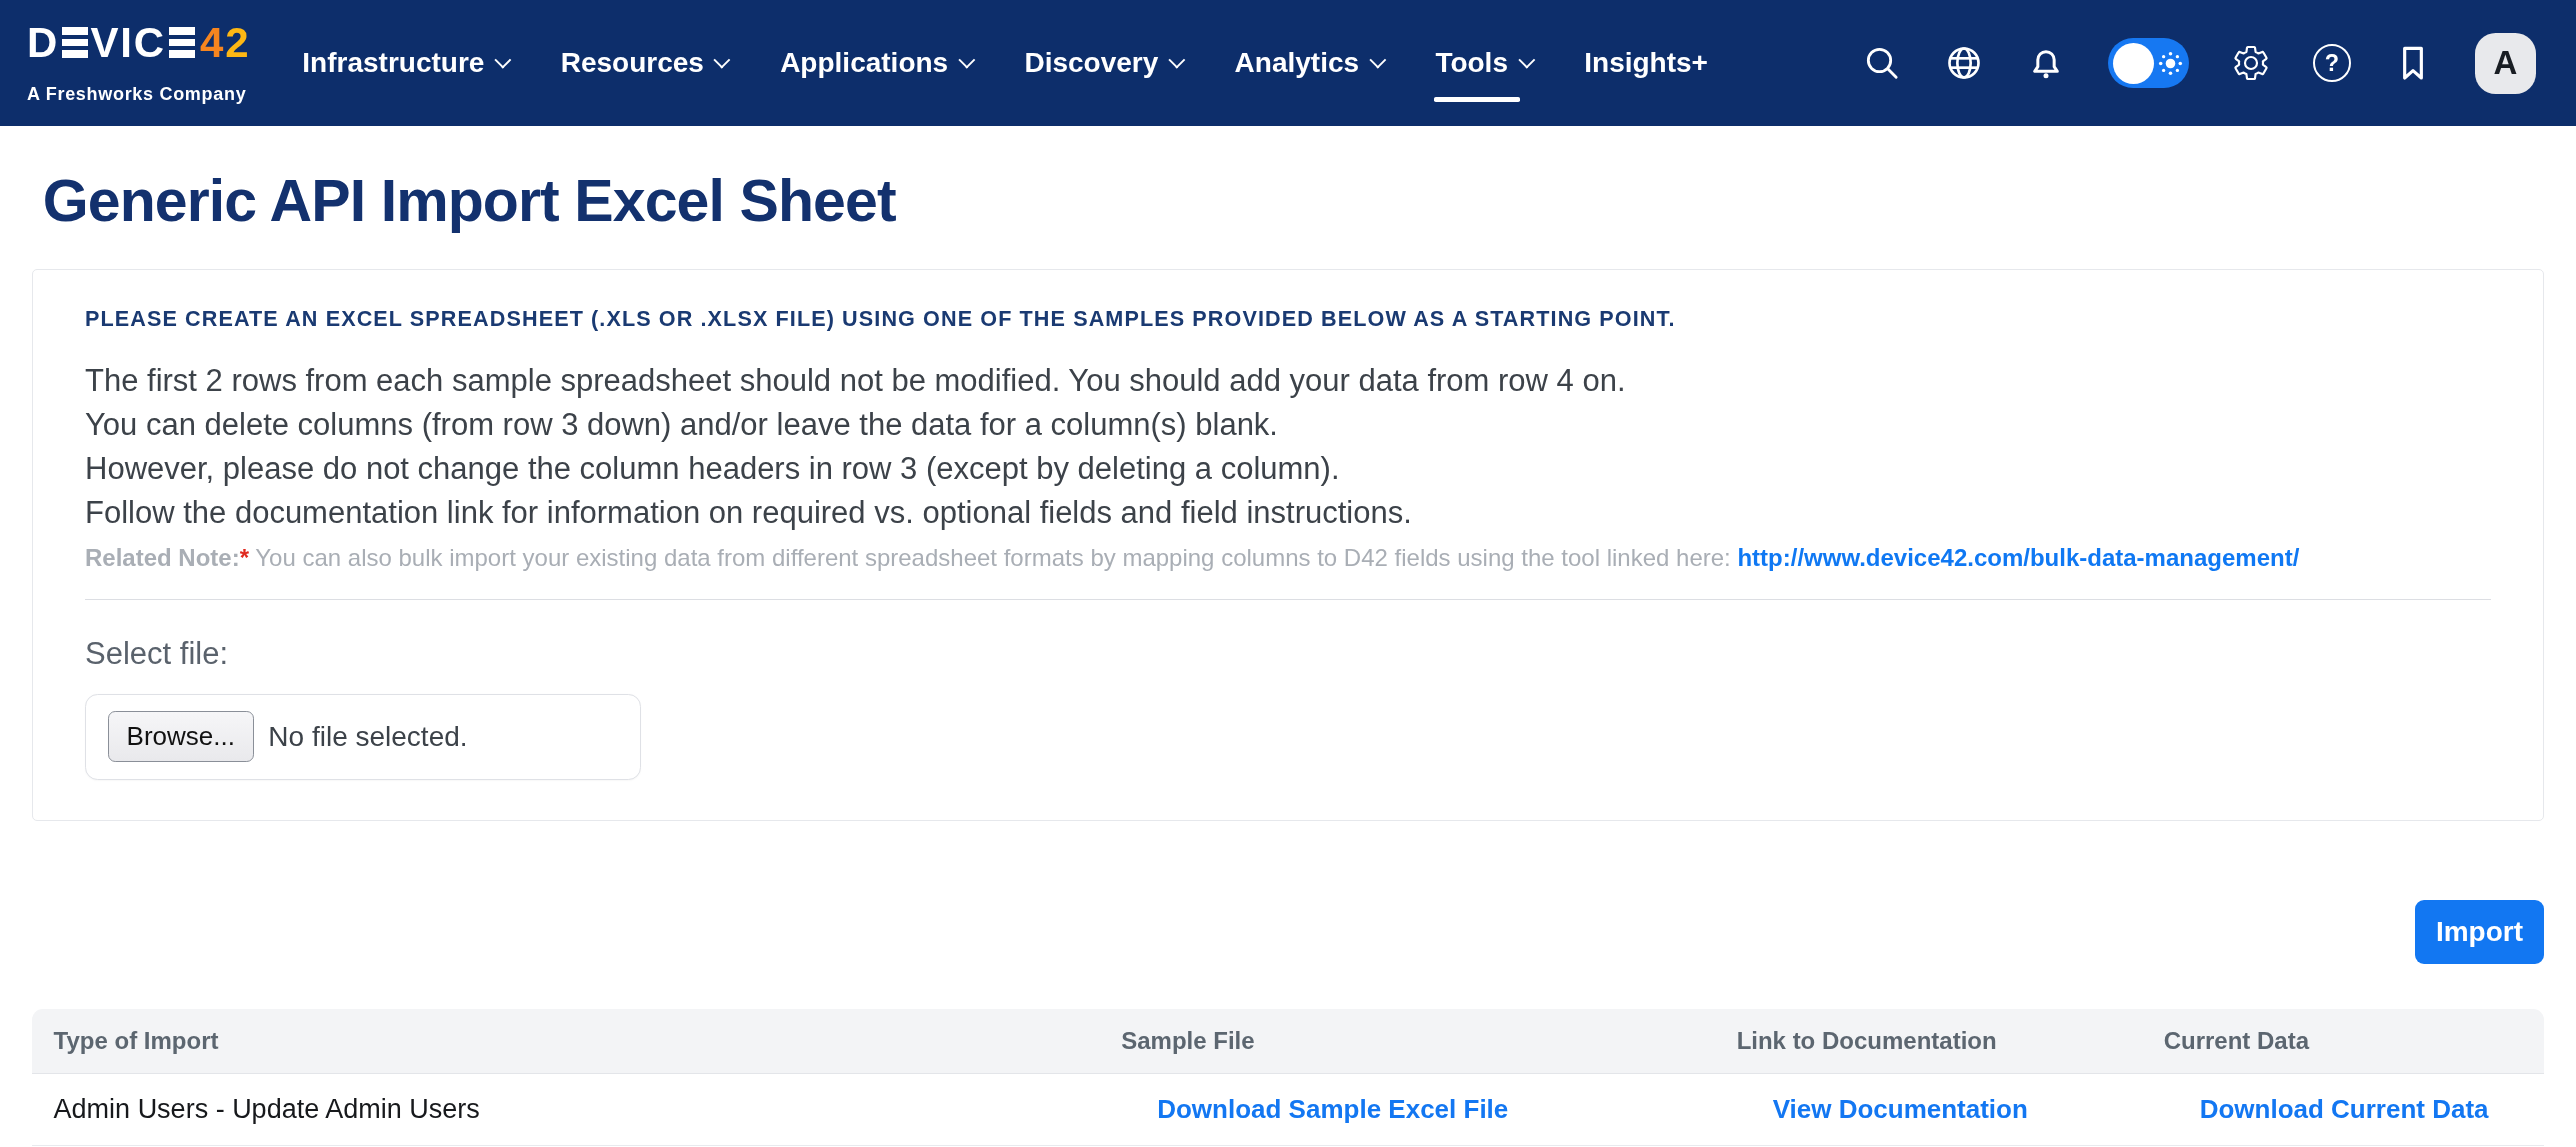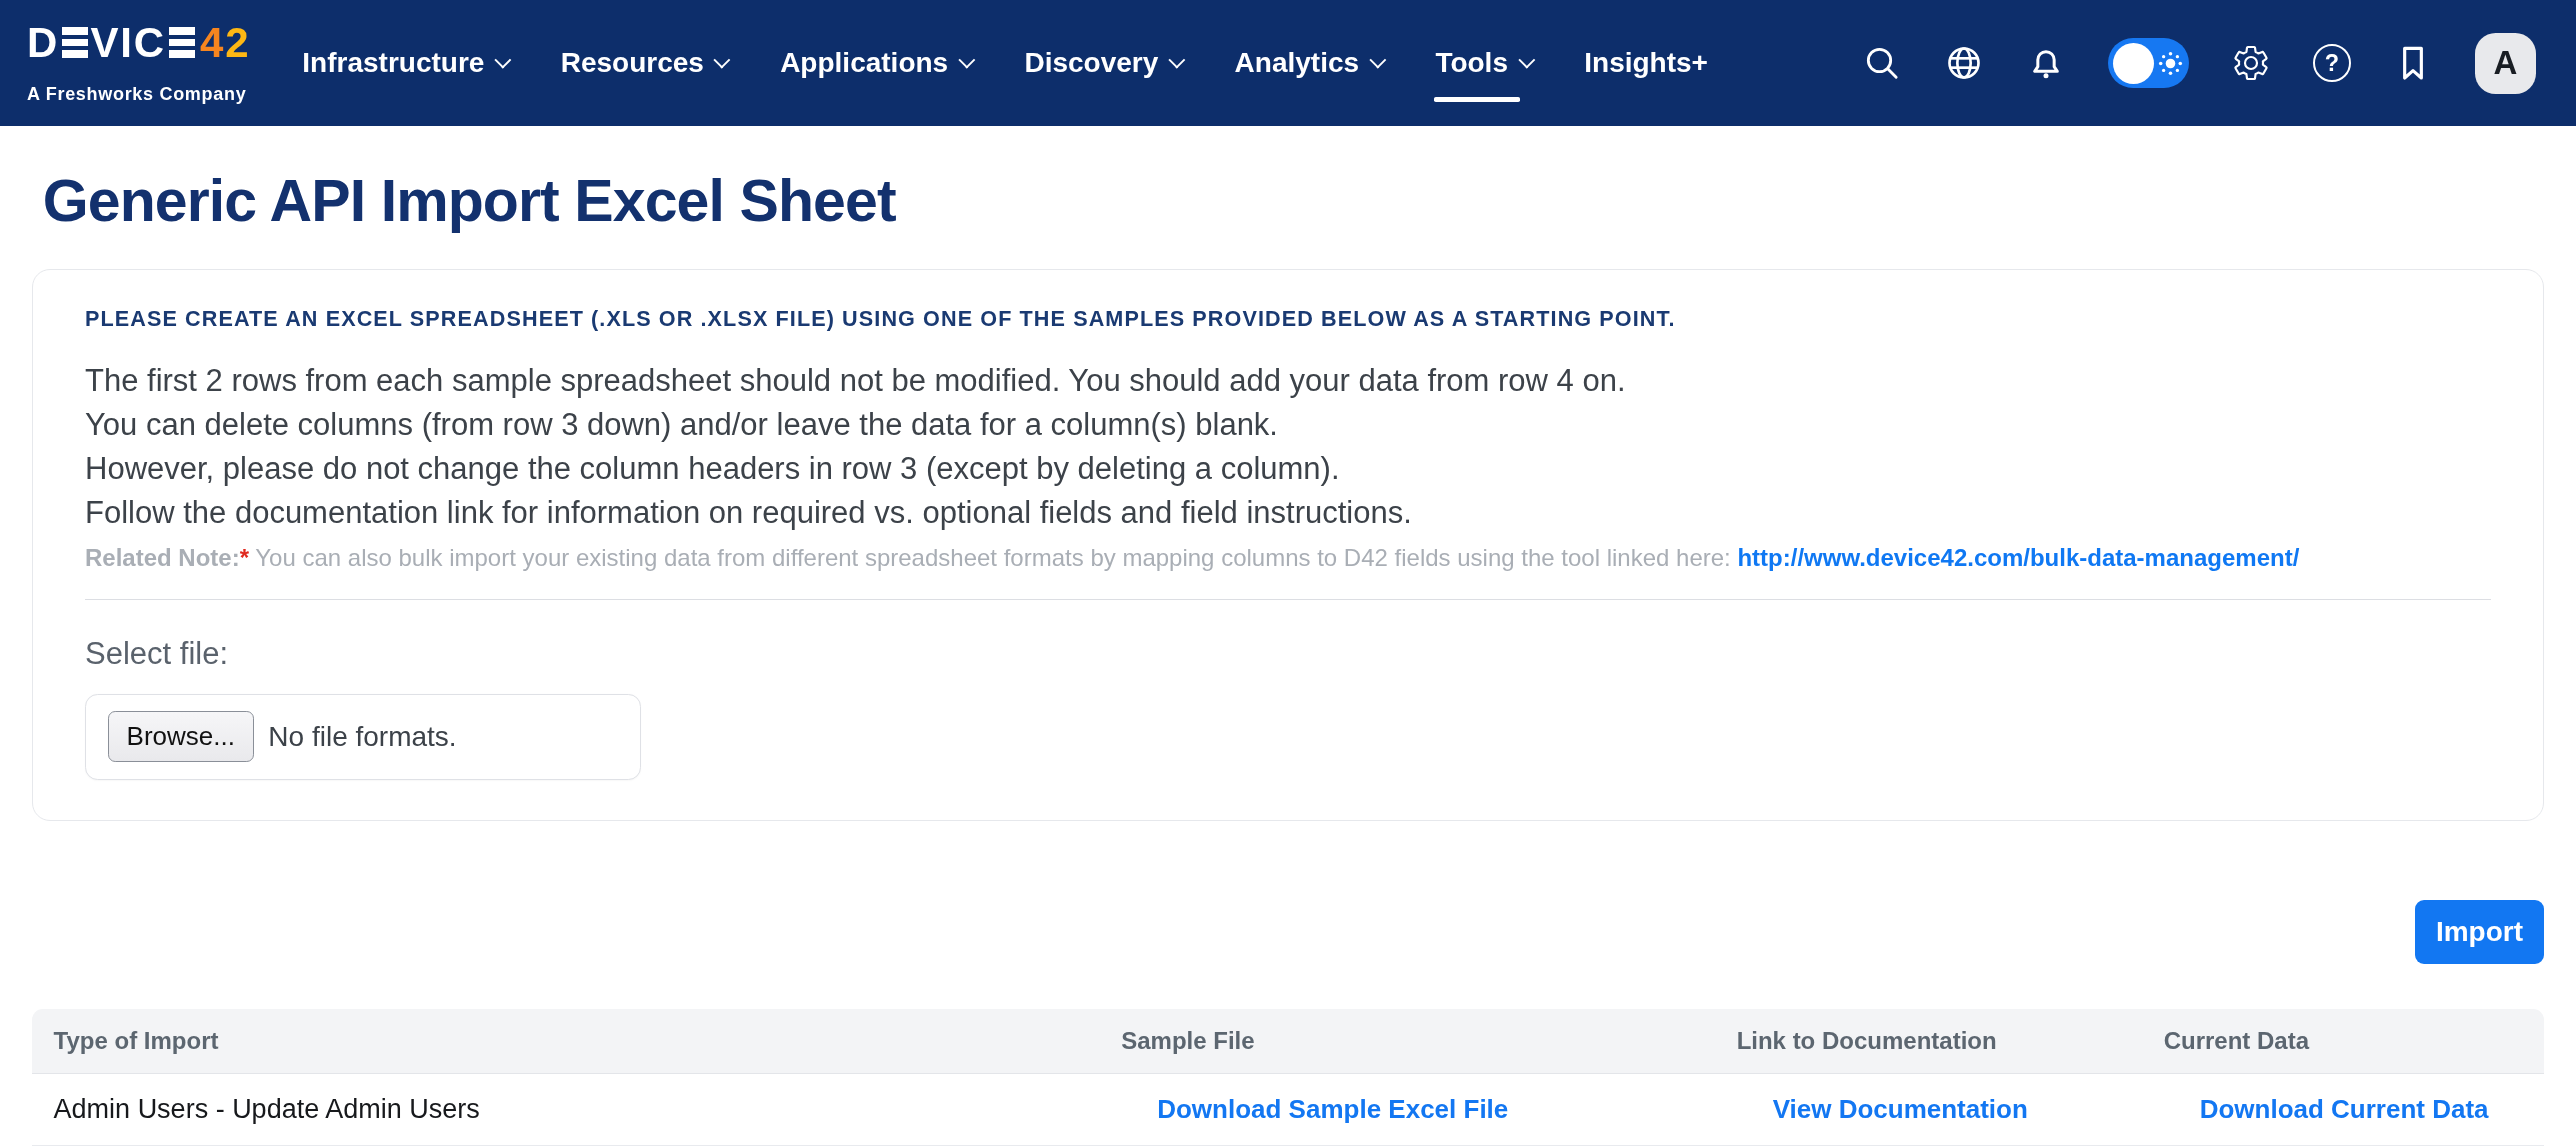--- a/index.html
+++ b/index.html
@@ -49,21 +49,21 @@
     display:flex; align-items:center; justify-content:center; font-size:33px; font-weight:600; cursor:pointer;
   }
 
   
   main { padding:0 32px; }
   h1.page-title {
     margin:41px 10.8px 34px; font-size:59px; font-weight:800; color:#13316e; letter-spacing:-0.9px;
   }
 
   .card {
-    border:1.8px solid #e6e8ec; border-radius:18px; background:#fff;
+    border:1.8px solid #e6e8ec; border-radius:5px; background:#fff;
     padding:36px 52px 40px;
   }
   .card-heading {
     color:#1a3a72; font-size:21.6px; font-weight:700; letter-spacing:1.1px; margin-bottom:27px;
   }
   .card-line { font-size:31px; color:#3c4249; line-height:1.42; }
   .related-note { font-size:24px; color:#a9aeb5; margin-top:9px; }
   .related-note .note-label { font-weight:700; }
   .related-note .star { color:#e02a20; font-weight:700; }
   .related-note a { color:#0f78f3; font-weight:700; text-decoration:none; }
@@ -212,21 +212,21 @@
       <p class="card-heading">PLEASE CREATE AN EXCEL SPREADSHEET (.XLS OR .XLSX FILE) USING ONE OF THE SAMPLES PROVIDED BELOW AS A STARTING POINT.</p>
       <p class="card-line">The first 2 rows from each sample spreadsheet should not be modified. You should add your data from row 4 on.</p>
       <p class="card-line">You can delete columns (from row 3 down) and/or leave the data for a column(s) blank.</p>
       <p class="card-line">However, please do not change the column headers in row 3 (except by deleting a column).</p>
       <p class="card-line">Follow the documentation link for information on required vs. optional fields and field instructions.</p>
       <p class="related-note"><span class="note-label">Related Note:</span><span class="star">*</span><span> You can also bulk import your existing data from different spreadsheet formats by mapping columns to D42 fields using the tool linked here: </span><a href="#">http://www.device42.com/bulk-data-management/</a></p>
       <hr>
       <p class="select-label">Select file:</p>
       <div class="file-box">
         <button class="browse-btn">Browse...</button>
-        <span class="no-file">No file formats.</span>
+        <span class="no-file">No file selected.</span>
       </div>
     </section>
 
     <div class="import-row">
       <button class="import-btn">Import</button>
     </div>
 
     <table class="import-table">
       <thead>
         <tr>

